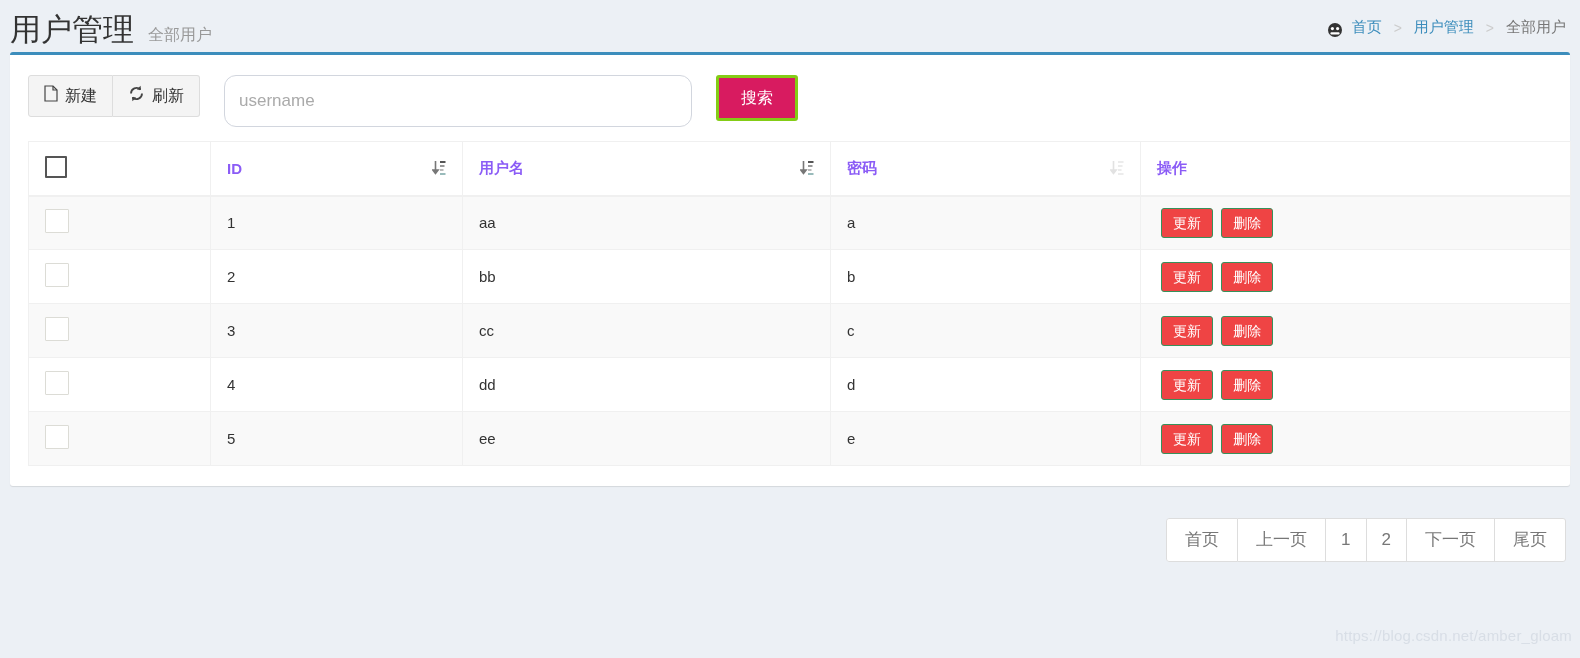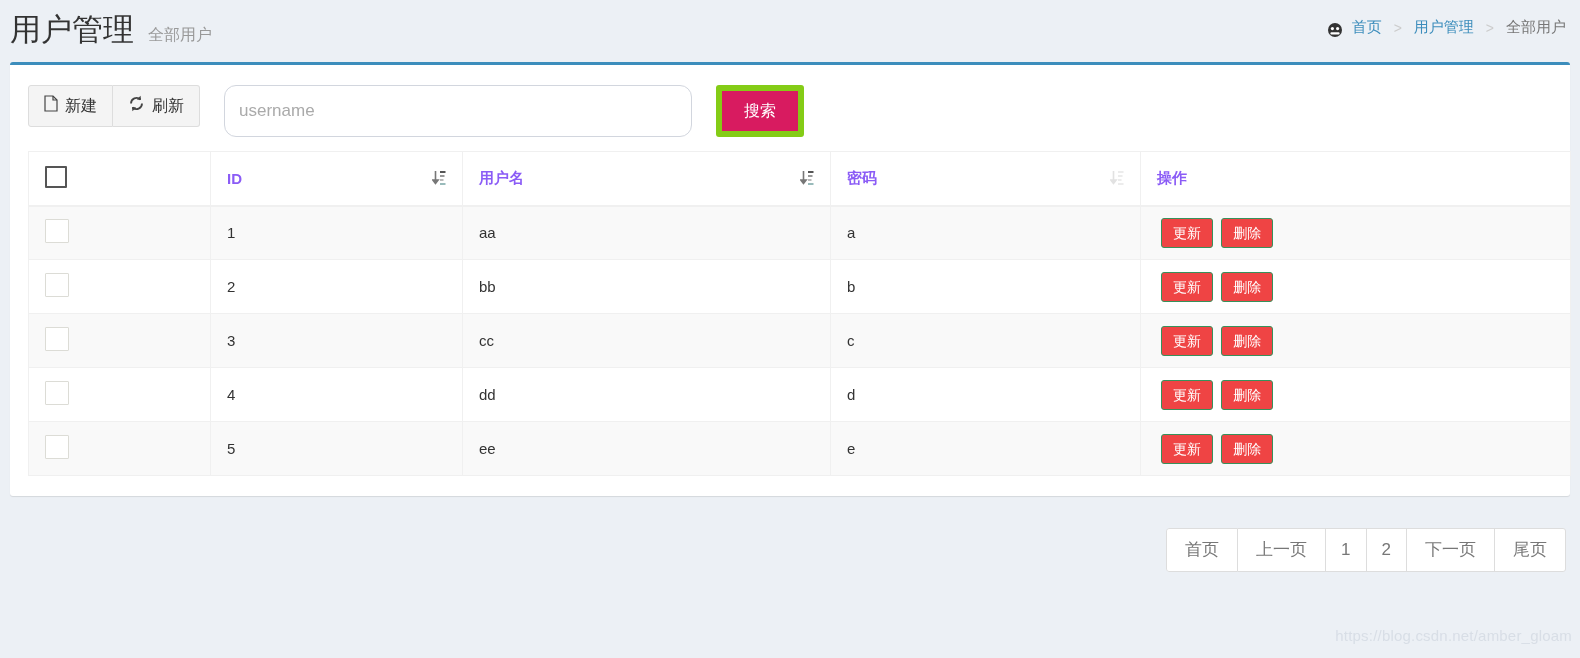--- a/index.html
+++ b/index.html
@@ -11,21 +11,21 @@
     background: #ecf0f5;
     font-family: "Liberation Sans", "DejaVu Sans", sans-serif;
     font-size: 14px;
     color: #333;
     overflow: hidden;
   }
 
   
   .content-header {
     position: relative;
-    height: 62px;
+    height: 52px;
     padding: 10px 12px 0 10px;
   }
   .page-title {
     margin: 0;
     font-size: 31px;
     font-weight: 300;
     color: #333;
     line-height: 40px;
     display: inline-block;
     vertical-align: baseline;
@@ -125,21 +125,21 @@
     padding: 6px 14px;
     font-size: 17px;
     color: #555;
     font-family: inherit;
     outline: none;
     background: #fff;
   }
   .search-input::placeholder { color: #aaa; }
   .btn-search {
     background: #d81b60;
-    border: 6px solid #84cc16;
+    border: 3px solid #84cc16;
     color: #fff;
     font-size: 16px;
     padding: 10px 22px;
     border-radius: 3px;
     cursor: pointer;
     font-family: inherit;
     line-height: 20px;
   }
 
   

